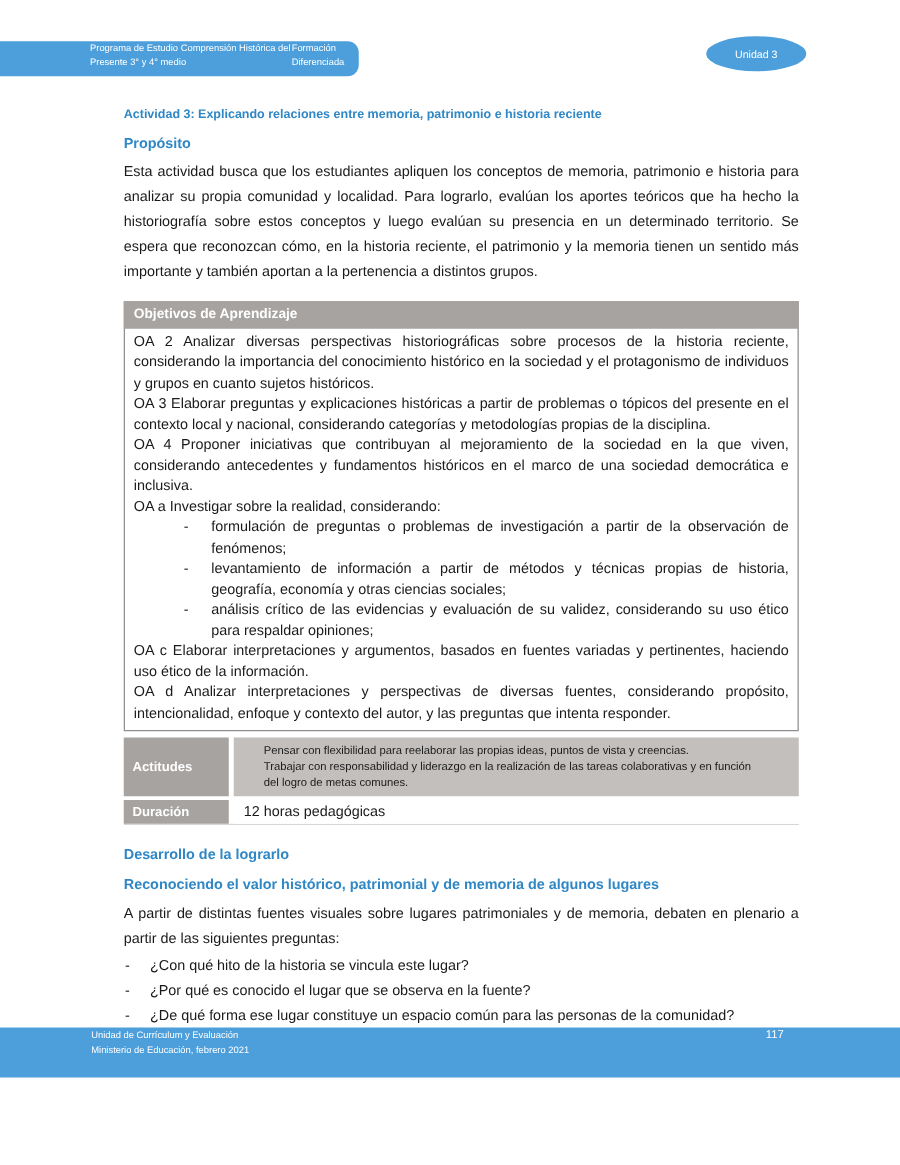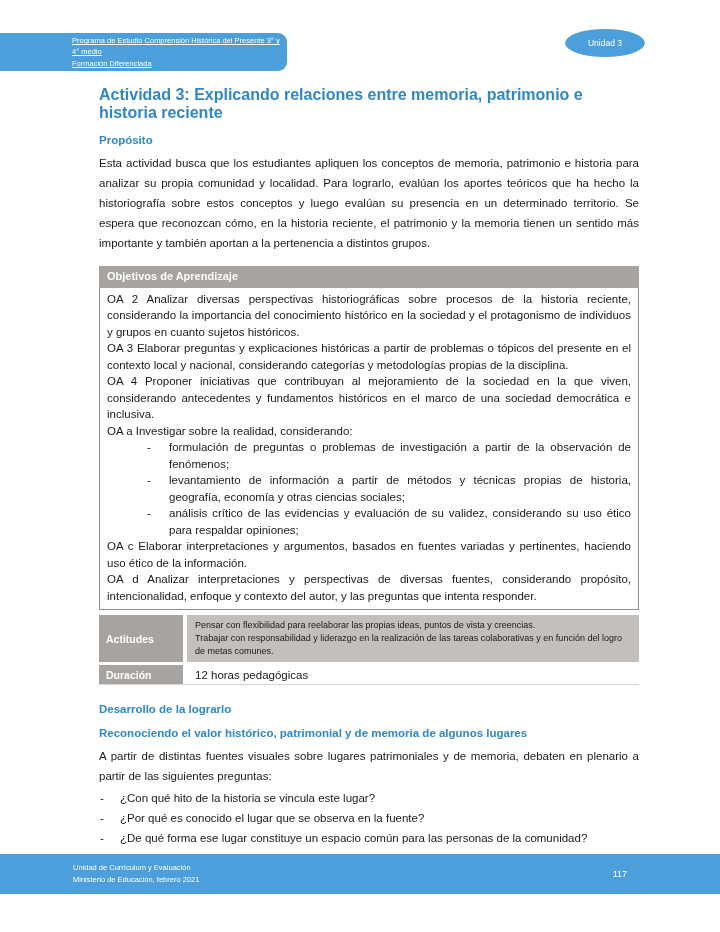--- a/index.html
+++ b/index.html
@@ -9,61 +9,61 @@
     --cell-gray:#c2bfbd;
     --ink:#1a1a1a;
     --box-border:#8f8f8f;
   }
   *{box-sizing:border-box;margin:0;padding:0;}
   html,body{background:#ffffff;}
   body{font-family:"Liberation Sans",sans-serif;color:var(--ink);}
   .page{position:relative;width:720px;height:932px;background:#fff;overflow:hidden;margin:0 auto;}
 
   
-  .program-bar{position:absolute;top:33px;left:0;width:287px;height:38px;background:var(--accent);
+  .program-bar{position:absolute;top:33px;left:0;width:287px;height:28px;background:var(--accent);
     border-radius:0 9px 9px 0;color:#fff;font-size:7.5px;line-height:1.5;
-    display:flex;flex-direction:column;justify-content:center;padding-left:72px;text-decoration:underline;}
+    display:flex;flex-direction:row;justify-content:center;padding-left:72px;}
   .unit-badge{position:absolute;top:29px;left:565px;width:80px;height:28px;background:var(--accent);
     border-radius:50%;color:#fff;font-size:8.5px;display:flex;align-items:center;justify-content:center;}
 
   
   .content{position:absolute;top:86px;left:99px;width:540px;}
-  .activity-title{color:var(--heading);font-size:16px;font-weight:bold;line-height:1.15;margin-bottom:11px;}
+  .activity-title{color:var(--heading);font-size:10px;font-weight:bold;line-height:1.15;margin-bottom:11px;}
   .blue-sub{color:var(--heading);font-size:11.5px;font-weight:bold;margin-bottom:7px;}
   .body-par{font-size:11.5px;line-height:20px;text-align:justify;margin-bottom:13px;}
 
   
   .oa-box{border:1px solid var(--box-border);margin-top:1px;margin-bottom:5px;}
   .oa-header{background:var(--hdr-gray);color:#fff;font-weight:bold;font-size:11px;
     padding:4px 8px;height:22px;margin:-1px -1px 0 -1px;}
   .oa-content{padding:3px 7px 5px 7px;font-size:11.5px;line-height:16.5px;text-align:justify;}
   .oa-item b{font-weight:normal;}
   .oa-bullets{list-style:none;}
   .oa-bullets li{position:relative;padding-left:62px;}
   .oa-bullets li::before{content:"-";position:absolute;left:40px;}
 
   
   .meta-table{margin-bottom:18px;}
   .meta-row{display:flex;gap:4px;margin-bottom:3px;}
   .meta-row:last-child{margin-bottom:0;border-bottom:1px solid #d8d6d5;}
   .meta-label{width:84px;flex:0 0 84px;background:var(--hdr-gray);color:#fff;font-weight:bold;
     font-size:10.5px;display:flex;align-items:center;padding-left:7px;}
   .meta-value{flex:1;}
-  .meta-value.gray{background:var(--cell-gray);font-size:9px;line-height:13px;padding:4px 8px;}
+  .meta-value.gray{background:var(--cell-gray);font-size:9px;line-height:13px;padding:4px 24px;}
   .meta-value.white{background:#fff;font-size:11.5px;padding:4px 8px 3px 8px;}
 
   .dev-heading{margin-top:17px;margin-bottom:12px;}
   .intro-par{margin-bottom:2px;}
   .question-list{list-style:none;font-size:11.5px;line-height:20px;}
   .question-list li{position:relative;padding-left:21px;}
   .question-list li::before{content:"-";position:absolute;left:1px;}
 
   
-  .footer-bar{position:absolute;left:0;top:854px;width:720px;height:40px;background:var(--accent);
-    color:#fff;display:flex;align-items:center;justify-content:space-between;
+  .footer-bar{position:absolute;left:0;top:822px;width:720px;height:40px;background:var(--accent);
+    color:#fff;display:flex;justify-content:space-between;
     padding:0 93px 0 73px;}
   .footer-left{font-size:7.5px;line-height:1.55;}
   .footer-page{font-size:9px;}
 </style>
 </head>
 <body>
 
 <div class="page">
 
   <div class="program-bar">

